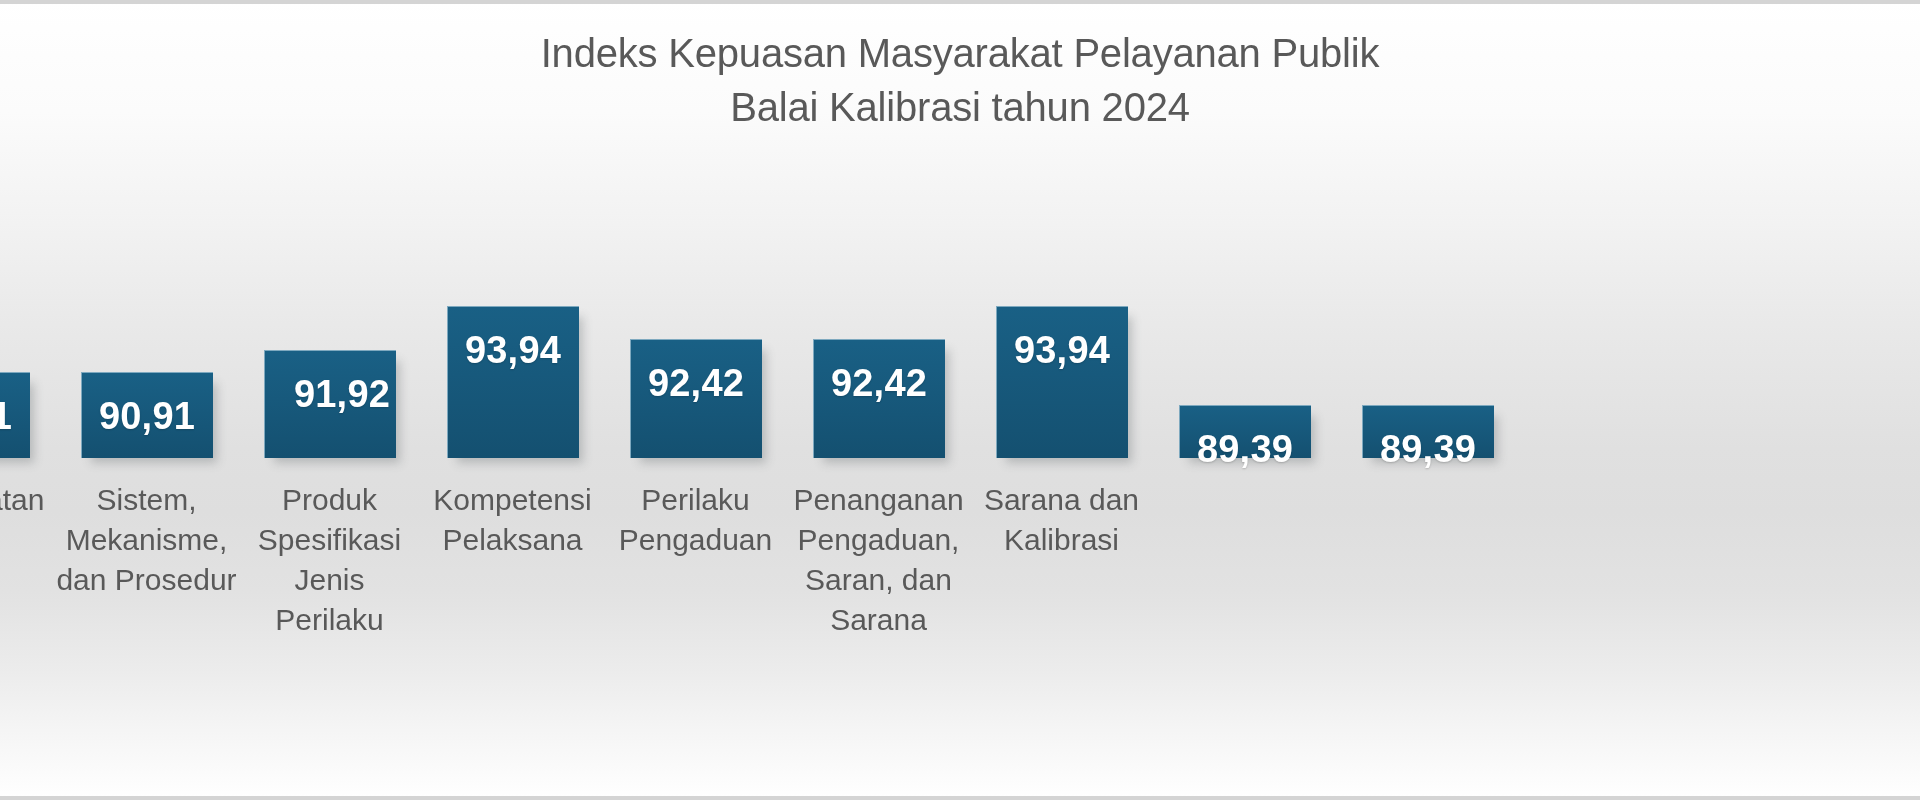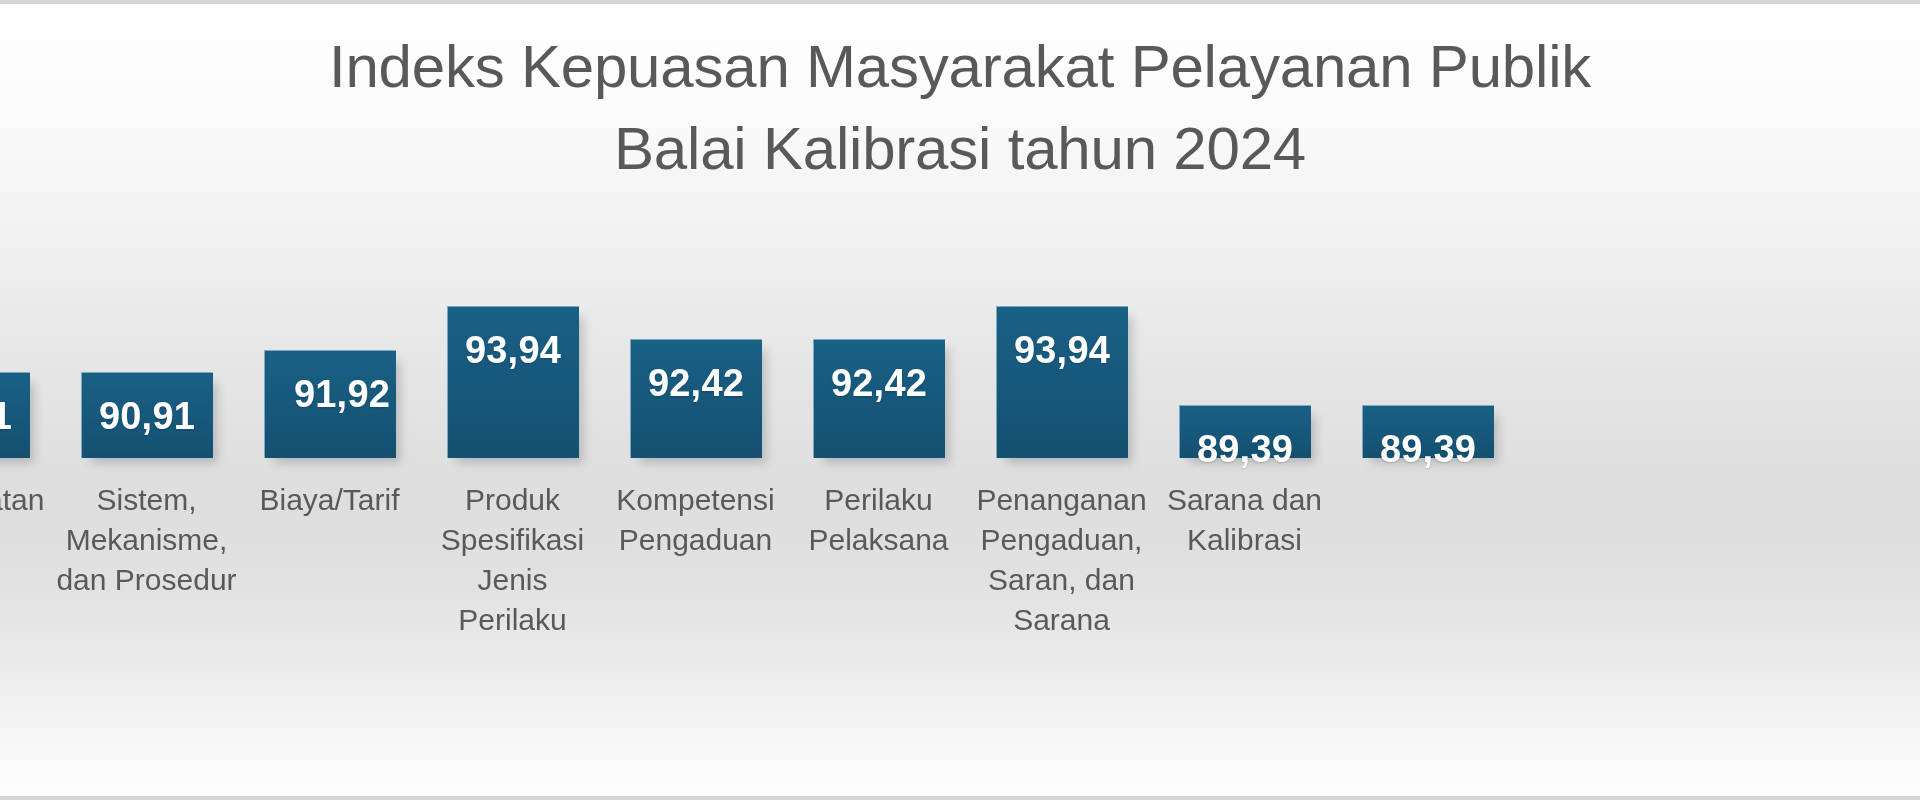--- a/index.html
+++ b/index.html
@@ -46,21 +46,21 @@
   .edge-rule.bottom { bottom: 0; }
 
   
   #chart-title {
     position: absolute;
     left: 0;
     top: 26px;
     width: 1920px;
     text-align: center;
     color: #595959;
-    font-size: 60px;
+    font-size: 40px;
     font-weight: 400;
     line-height: 1.36;
     letter-spacing: -0.2px;
     white-space: pre-line;
   }
 
   
   
   #plot-area {
     position: absolute;
@@ -203,24 +203,23 @@
         <div class="bar" style="height:53px;">
           <span class="bar-value">89,39</span>
         </div>
       </div>
 
     </div>
 
     <div class="labels-row">
       <div class="label-slot">Persyaratan</div>
       <div class="label-slot">Sistem, Mekanisme, dan Prosedur</div>
-      <div class="label-slot">Biaya/Tarif</div>
       <div class="label-slot">Produk Spesifikasi Jenis Perilaku</div>
-      <div class="label-slot">Kompetensi Pengaduan</div>
-      <div class="label-slot">Perilaku Pelaksana</div>
+      <div class="label-slot">Kompetensi Pelaksana</div>
+      <div class="label-slot">Perilaku Pengaduan</div>
       <div class="label-slot">Penanganan Pengaduan, Saran, dan Sarana</div>
       <div class="label-slot">Sarana dan Kalibrasi</div>
     </div>
 
   </div>
 
   <div class="edge-rule bottom"></div>
 
 </div>
 

